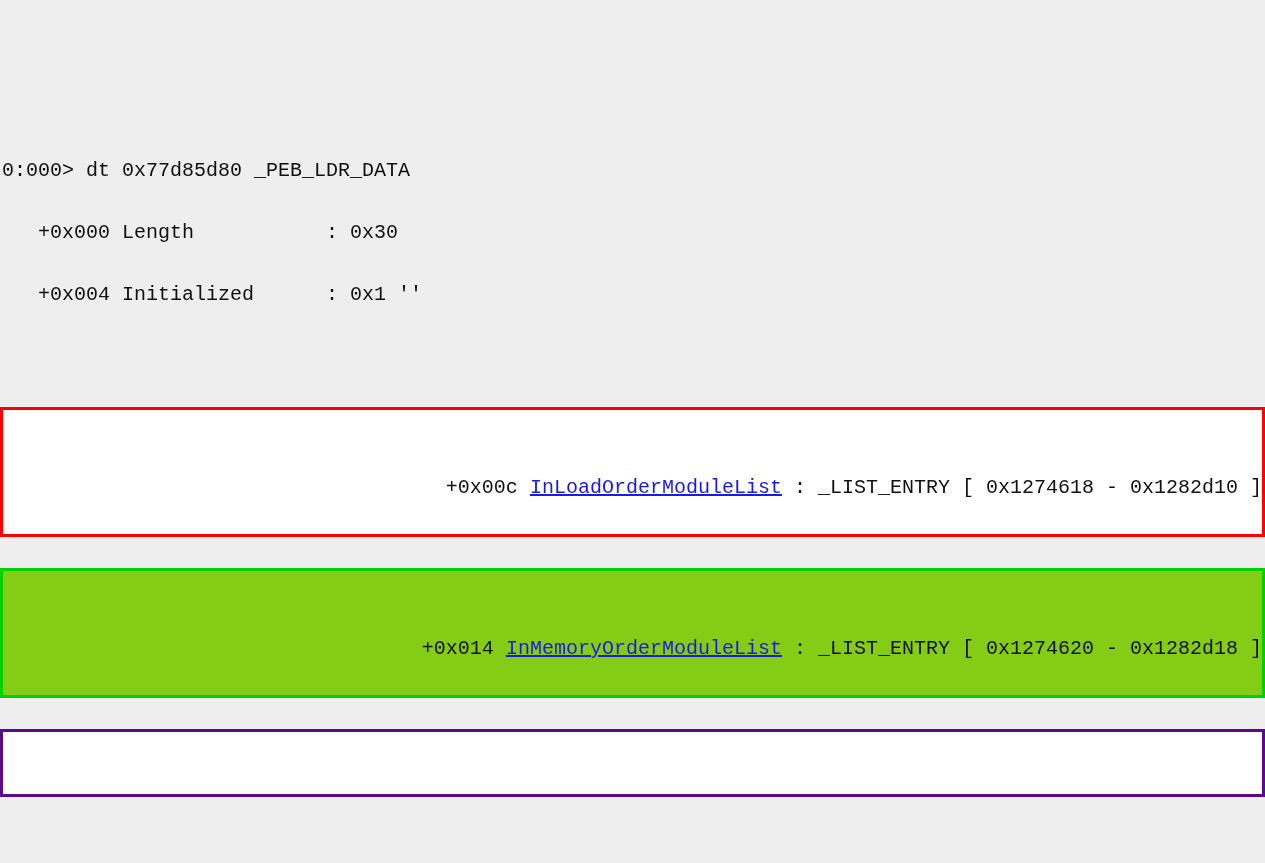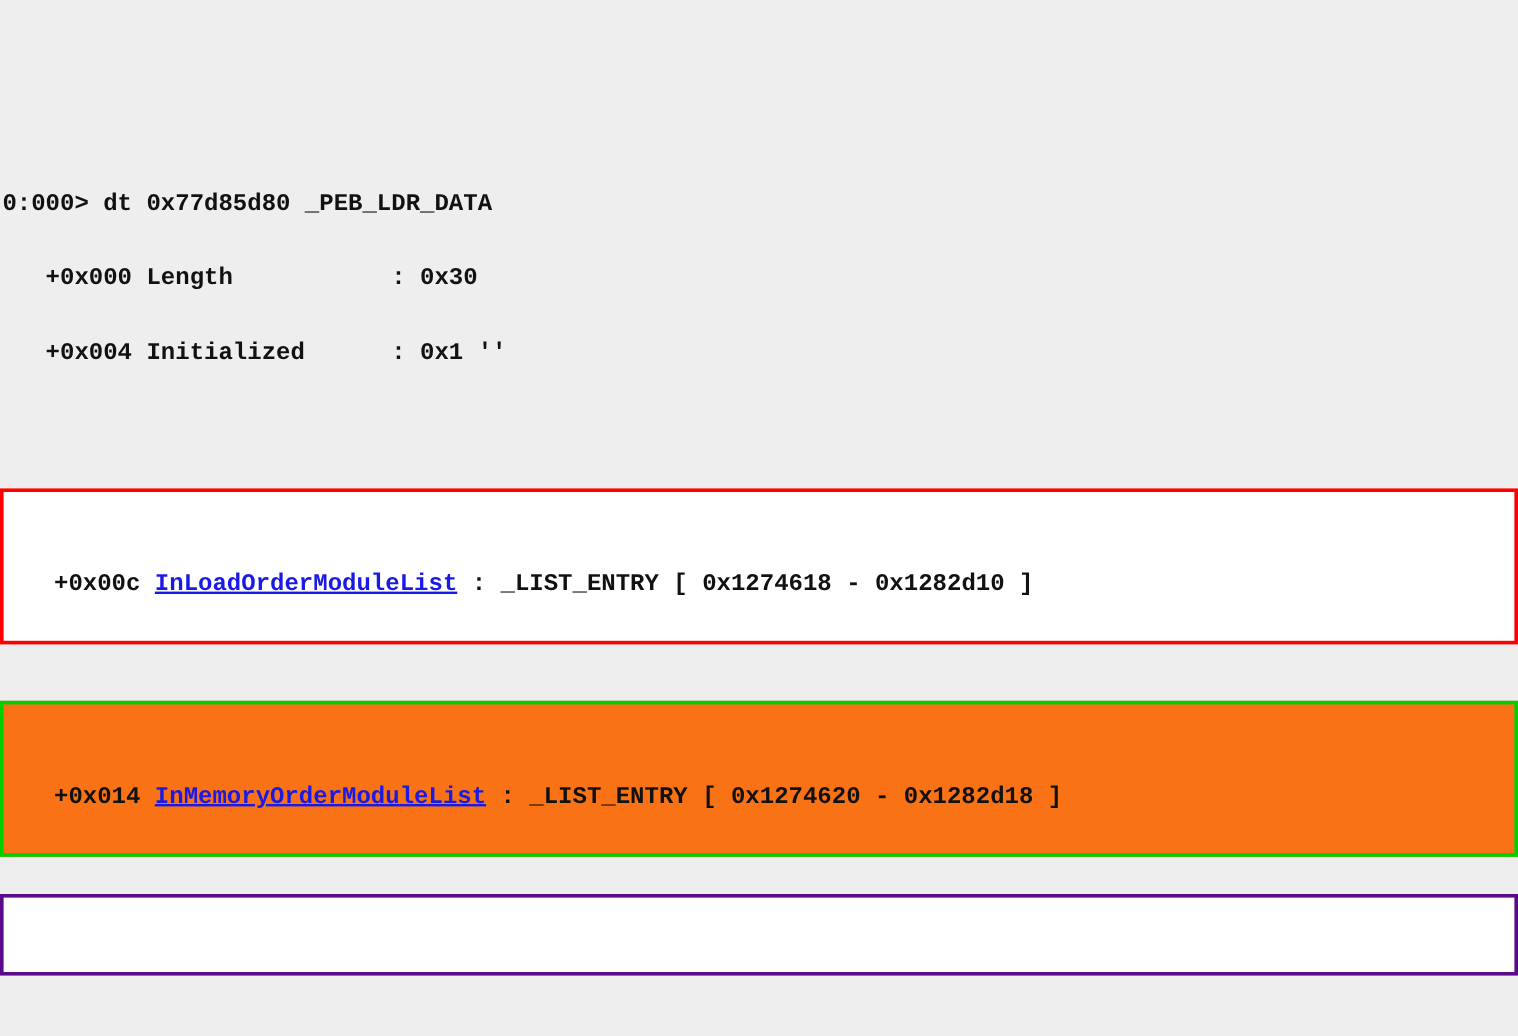--- a/index.html
+++ b/index.html
@@ -6,28 +6,28 @@
   body {
     font-family: Consolas, 'Courier New', monospace;
     font-size: 20px;
     line-height: 1.55;
     background: #eeeeee;
     color: #111;
     white-space: pre;
     width: 1265px;
     overflow: hidden;
   }
-  .ln { padding-left: 2px; font-weight: bold; }
+  .ln { padding-left: 2px; }
   .link { color: #1a1ae6; text-decoration: underline; cursor: pointer; }
   .nolink { color: #111; }
   .box-red { border: 3px solid #ff0000; background:#fff; }
-  .box-green { border: 3px solid #00d000; background:#f97316; position:relative;margin-top:16px; }
+  .box-green { border: 3px solid #00d000; background:#84cc16; position:relative; }
   .box-purple { border: 3px solid #5a0a8a; background:#fff; position:relative; }
   .inlinebox { display:block; }
-  .inlinebox .ln { padding-left: 6px; }
+  .inlinebox .ln { padding-left: 6px; text-align: right; }
   .group1 { margin-top:4px; }
 </style>
 </head>
 <body>
 
 
 
 <div>
 <div class="ln">0:000&gt; dt 0x77d85d80 _PEB_LDR_DATA</div>
 <div class="ln">   +0x000 Length           : 0x30</div>

